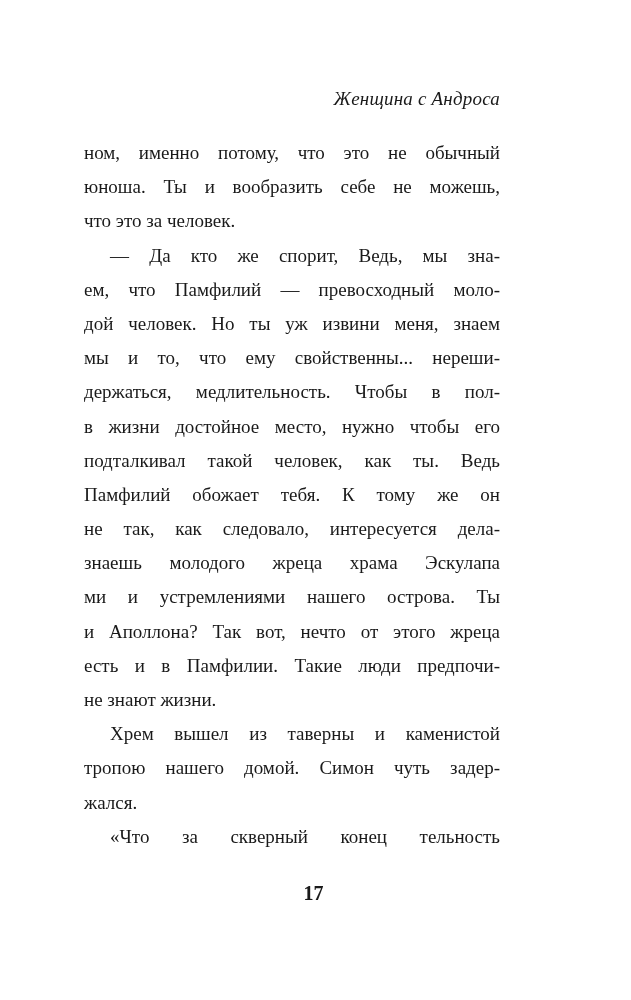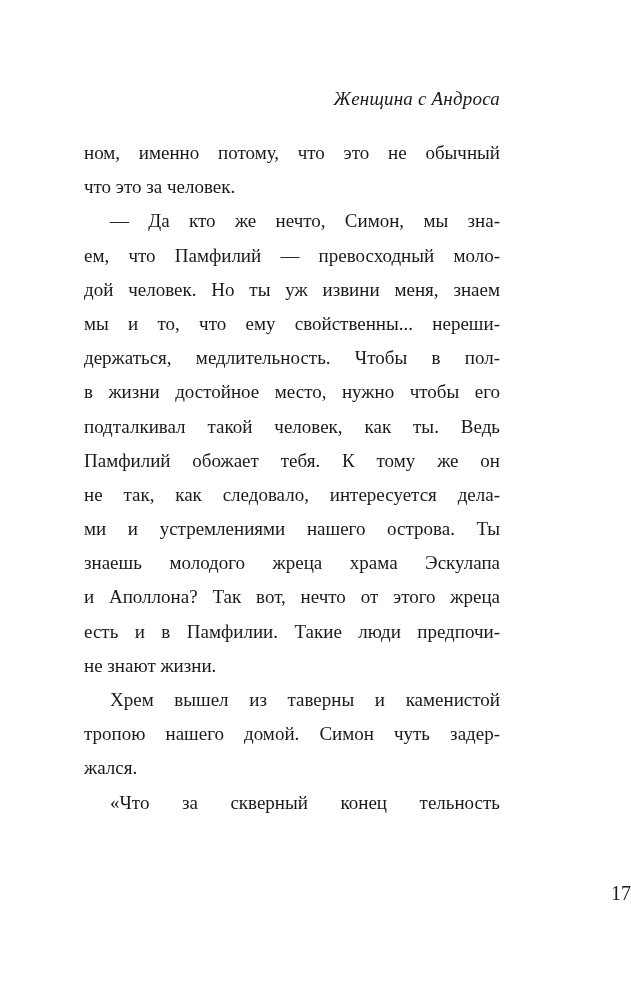--- a/index.html
+++ b/index.html
@@ -43,49 +43,51 @@
       text-align-last: left;
     }
     .line.indent {
       padding-left: 26px;
     }
     .page-number {
       position: absolute;
       top: 882px;
       left: 0;
       width: 631px;
-      text-align: right;
+      text-align: center;
       font-size: 20px;
+      font-weight: bold;
     }
     .page-number span {
       display: inline-block;
       margin-left: -4px;
     }
   </style>
 </head>
 <body>
 
 <div class="running-head">Женщина с Андроса</div>
 
 <div class="body-text">
 
   <span class="line">ном, именно потому, что это не обычный</span>
+  <span class="line">юноша. Ты и вообразить себе не можешь,</span>
   <span class="line last">что это за человек.</span>
 
-  <span class="line indent">— Да кто же нечто, Симон, мы зна-</span>
+  <span class="line indent">— Да кто же спорит, Ведь, мы зна-</span>
   <span class="line">ем, что Памфилий — превосходный моло-</span>
   <span class="line">дой человек. Но ты уж извини меня, знаем</span>
   <span class="line">мы и то, что ему свойственны... нереши-</span>
   <span class="line">держаться, медлительность. Чтобы в пол-</span>
   <span class="line">в жизни достойное место, нужно чтобы его</span>
   <span class="line">подталкивал такой человек, как ты. Ведь</span>
   <span class="line">Памфилий обожает тебя. К тому же он</span>
   <span class="line">не так, как следовало, интересуется дела-</span>
+  <span class="line">знаешь молодого жреца храма Эскулапа</span>
   <span class="line">ми и устремлениями нашего острова. Ты</span>
-  <span class="line">знаешь молодого жреца храма Эскулапа</span>
   <span class="line">и Аполлона? Так вот, нечто от этого жреца</span>
   <span class="line">есть и в Памфилии. Такие люди предпочи-</span>
   <span class="line last">не знают жизни.</span>
 
   <span class="line indent">Хрем вышел из таверны и каменистой</span>
   <span class="line">тропою нашего домой. Симон чуть задер-</span>
   <span class="line last">жался.</span>
 
   <span class="line indent">«Что за скверный конец тельность</span>
 </div>

